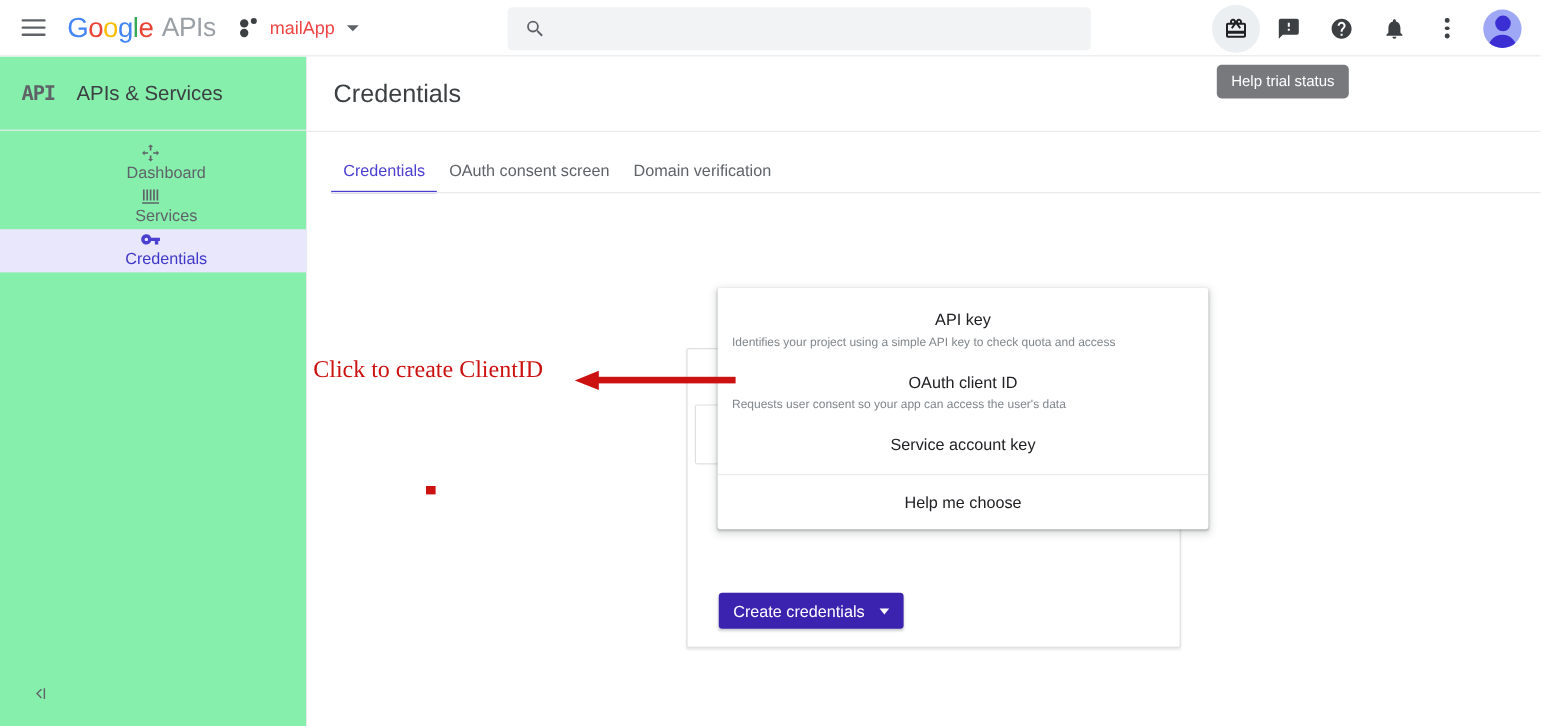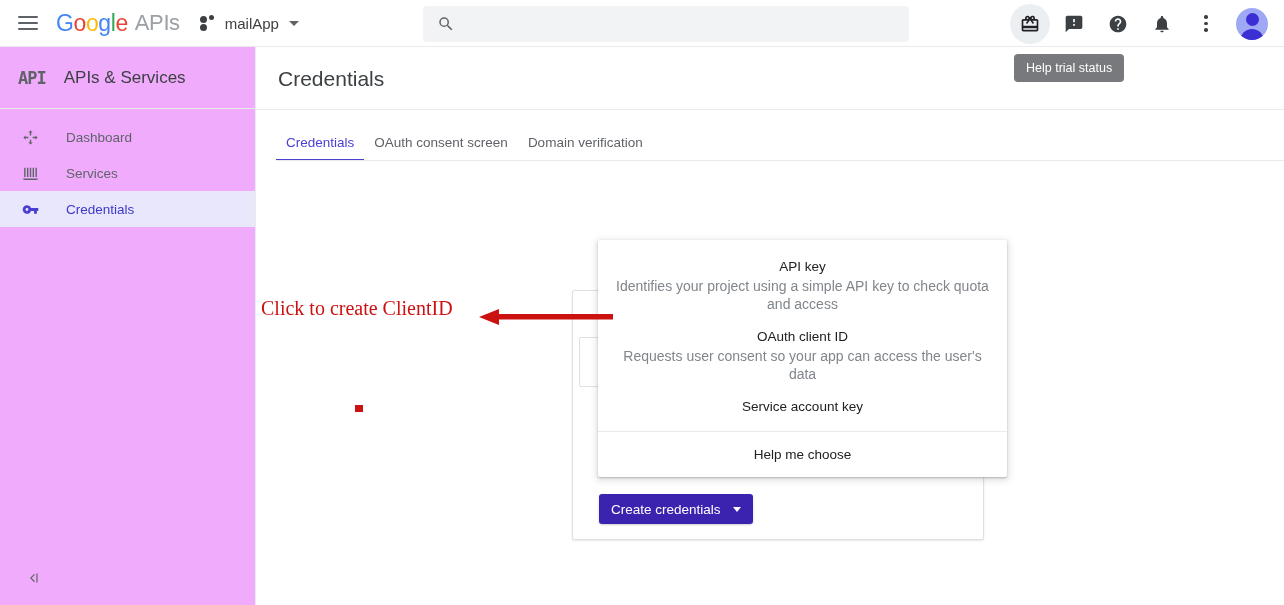--- a/index.html
+++ b/index.html
@@ -30,21 +30,21 @@
   .gbrand .g1{color:#4285F4;} .gbrand .g2{color:#EA4335;} .gbrand .g3{color:#FBBC05;}
   .gbrand .g4{color:#4285F4;} .gbrand .g5{color:#34A853;} .gbrand .g6{color:#EA4335;}
   .gbrand .apis { color:#9aa0a6; margin-left:7px; font-size:22px; }
 
   .projsel { display:flex; align-items:center; margin-left:20px; cursor:pointer; }
   .proj-dots { position:relative; width:16px; height:16px; margin-right:9px; }
   .proj-dots b { position:absolute; background:#3c4043; border-radius:50%; display:block; }
   .proj-dots b:nth-child(1){ width:7px;height:7px; left:0; top:1px;}
   .proj-dots b:nth-child(2){ width:5px;height:5px; left:9px; top:0px;}
   .proj-dots b:nth-child(3){ width:7px;height:7px; left:0px; top:9px;}
-  .proj-name { font-size:15px; color:#404040;text-align:right; }
+  .proj-name { font-size:15px; color:#ef4444;text-align:right; }
   .caret-dn { width:0;height:0; border-left:5px solid transparent; border-right:5px solid transparent;
               border-top:5px solid #5f6368; margin-left:10px; }
 
   .searchbar {
     position:absolute; left:423px; top:6px; width:486px; height:36px;
     background:#f1f3f4; border-radius:4px; display:flex; align-items:center; cursor:text;
   }
   .searchbar .sicon { margin-left:14px; color:#5f6368; display:flex; }
   .search-input {
     flex:1; border:none; outline:none; background:transparent;
@@ -66,35 +66,35 @@
                   left:4px; top:21px;}
 
   .tooltip {
     position:absolute; left:1014px; top:54px; background:#78797c; color:#fff;
     font-size:12.5px; padding:7px 12px; border-radius:4px; z-index:60; white-space:nowrap;
   }
 
   
   .sidebar {
     position:absolute; left:0; top:47px; width:256px; height:558px;
-    background:#f0abfc; border-right:1px solid #e8eaed;
+    background:#86efac; border-right:1px solid #e8eaed;
   }
   .side-head {
     height:62px; display:flex; align-items:center; border-bottom:1px solid #e8eaed;
   }
   .api-logo {
     margin-left:18px; margin-right:18px; font-family:"DejaVu Sans Mono", monospace;
     font-size:17px; font-weight:bold; color:#5f6368; letter-spacing:-1px;
   }
   .side-title { font-size:17px; color:#3c4043; }
 
   .side-nav { padding-top:10px; }
   .side-item {
     display:flex; align-items:center; height:36px; cursor:pointer; padding-left:22px;
-    color:#5f6368; font-size:13.5px;
+    color:#5f6368; font-size:13.5px;flex-direction:column;
   }
   .side-item .sico { width:22px; display:flex; align-items:center; justify-content:flex-start; margin-right:22px; }
   .side-item.selected { background:#e8e7fb; color:#3f37c9; }
   .side-item.selected .sico svg { fill:#4a3fd1; }
   .side-item .sico svg { fill:#5f6368; }
 
   .collapse-btn {
     position:absolute; left:20px; bottom:14px; width:26px; height:26px;
     display:flex; align-items:center; justify-content:center; cursor:pointer; color:#5f6368;
   }
@@ -140,21 +140,21 @@
 
   
   .menu {
     position:absolute; left:598px; top:240px; width:409px;
     background:#fff; border-radius:2px;
     box-shadow:0 2px 6px 2px rgba(60,64,67,0.15), 0 1px 2px rgba(60,64,67,0.30);
     z-index:30; padding:12px 0 4px 0;
   }
   .menu-item { padding:5px 12px 9px 12px; cursor:pointer; }
   .mi-title { font-size:13.5px; color:#202124; line-height:19px;text-align:center; }
-  .mi-desc  { font-size:14px; color:#80868b; line-height:18px; margin-top:1px;text-align:center; }
+  .mi-desc  { font-size:10px; color:#80868b; line-height:18px; margin-top:1px; }
   .menu-sep { height:1px; background:#e8eaed; margin:6px 0 8px 0; }
 
   
   .annot-text {
     position:absolute; left:261px; top:297px;
     font-family:"Liberation Serif", serif; font-size:20px; color:#cc1111;
     white-space:nowrap;
   }
   .annot-arrow { position:absolute; left:455px; top:306px; z-index:35; }
   .annot-dot {

